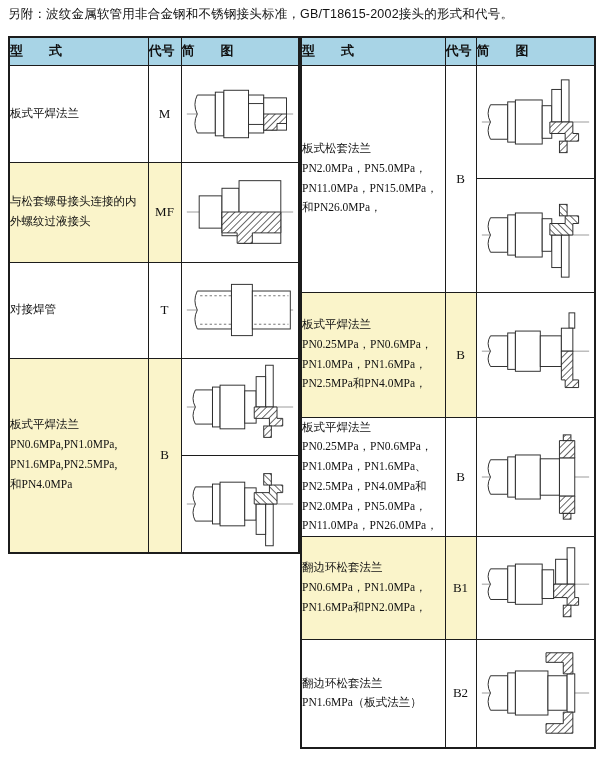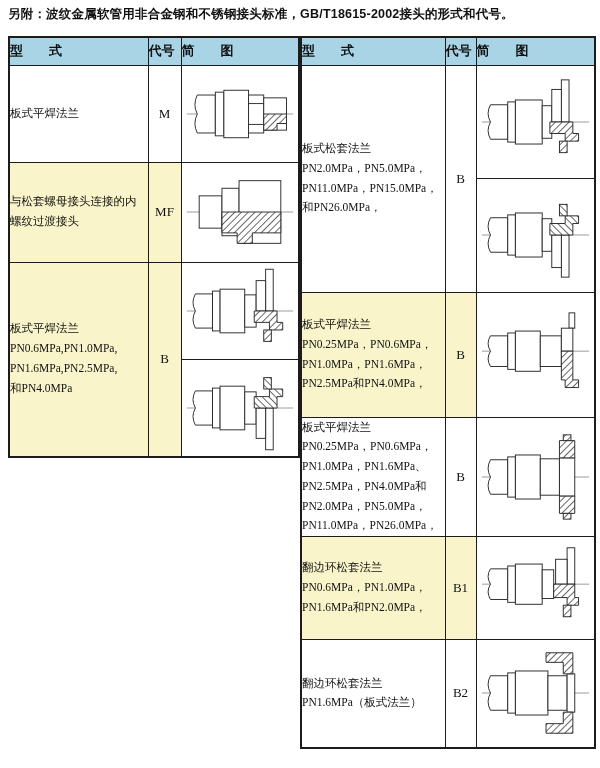--- a/index.html
+++ b/index.html
@@ -8,21 +8,21 @@
     --border:#1c1c1c;
     --ink:#111;
   }
   *{box-sizing:border-box;}
   html,body{margin:0;padding:0;}
   body{background:#fff;font-family:"Liberation Serif","DejaVu Serif",serif;color:var(--ink);}
   .page{position:relative;width:600px;height:768px;background:#ffffff;overflow:hidden;}
   .title{
     position:absolute;top:6px;left:8px;width:584px;
     font-family:"Liberation Sans","DejaVu Sans",sans-serif;
-    font-weight:bold;font-size:12.5px;letter-spacing:.2px;white-space:nowrap;
+    font-weight:normal;font-size:12.5px;letter-spacing:.2px;white-space:nowrap;
   }
   .tables{position:absolute;top:36px;left:8px;display:flex;align-items:flex-start;}
   table.tbl{border-collapse:collapse;table-layout:fixed;border:2px solid var(--border);}
   table.tbl + table.tbl{margin-left:0px;}
   table.tbl td{border:1px solid var(--border);padding:0;vertical-align:middle;overflow:hidden;}
   tr.hdr td{
     background:var(--header-bg);
     text-align:left;font-size:13px;font-weight:bold;
     font-family:"Liberation Sans","DejaVu Sans",sans-serif;
     height:28px;
@@ -92,34 +92,52 @@
             <path class="ht" d="M84,46 H108 V56 H98 V63 H84 Z"></path>
           </svg>
         </td>
       </tr>
 
 
 
       <tr style="height:100px">
         <td class="type tint">
               <div class="type-text">与松套螺母接头连接的内
-螺纹过渡接头</div>
+外螺纹过液接头</div>
             </td>
         <td class="code tint">MF</td>
         <td class="diag">
           <svg class="diagram" width="112" height="92" viewBox="0 0 118 92">
             <line class="cl" x1="3" y1="46" x2="115" y2="46"></line>
             <rect class="wh" x="16" y="29" width="24" height="34"></rect>
             <rect class="wh" x="40" y="21" width="18" height="50"></rect>
             <rect class="wh" x="58" y="13" width="44" height="66"></rect>
             <path class="ht" d="M40,46 H102 V68 H72 V79 H56 V68 H40 Z"></path>
           </svg>
         </td>
       </tr>
 
+      <tr style="height:96px">
+        <td class="type">
+              <div class="type-text">对接焊管</div>
+            </td>
+        <td class="code">T</td>
+        <td class="diag">
+          <svg class="diagram" width="112" height="90" viewBox="0 0 118 92">
+            <line class="cl" x1="3" y1="46" x2="115" y2="46"></line>
+            <path class="wh" d="M50,26 H14 q-5,10 0,20 q-5,10 0,20 H50 Z"></path>
+            <line class="dash" x1="17" y1="31" x2="50" y2="31"></line>
+            <line class="dash" x1="17" y1="61" x2="50" y2="61"></line>
+            <rect class="wh" x="50" y="19" width="22" height="54"></rect>
+            <rect class="wh" x="72" y="26" width="40" height="40"></rect>
+            <line class="dash" x1="74" y1="31" x2="110" y2="31"></line>
+            <line class="dash" x1="74" y1="61" x2="110" y2="61"></line>
+          </svg>
+        </td>
+      </tr>
 
       <tr style="height:194px">
         <td class="type tint">
               <div class="type-text">板式平焊法兰
 PN0.6MPa,PN1.0MPa,
 PN1.6MPa,PN2.5MPa,
 和PN4.0MPa</div>
             </td>
         <td class="code tint">B</td>
         <td class="diag split-cell">

